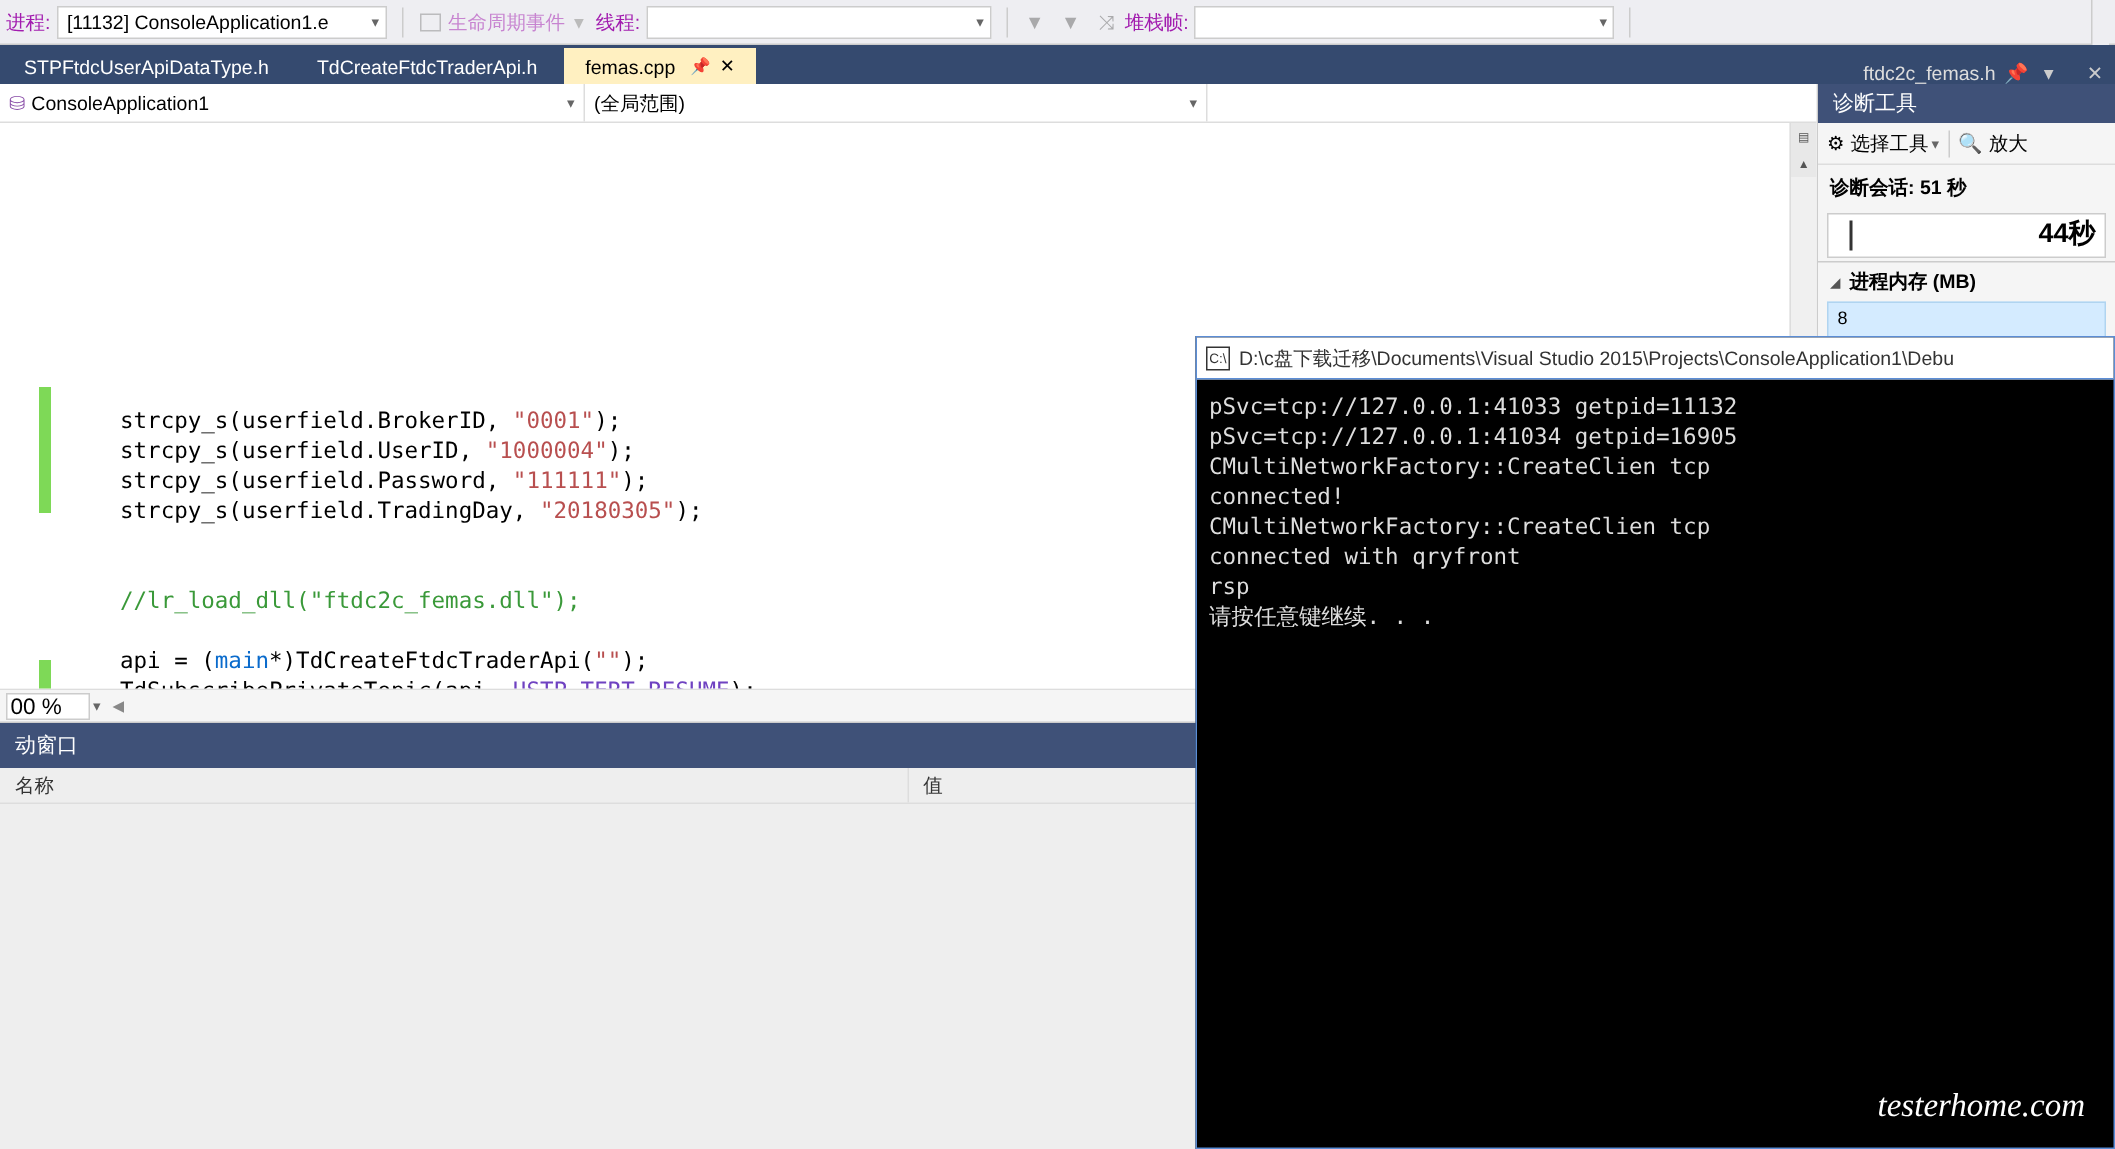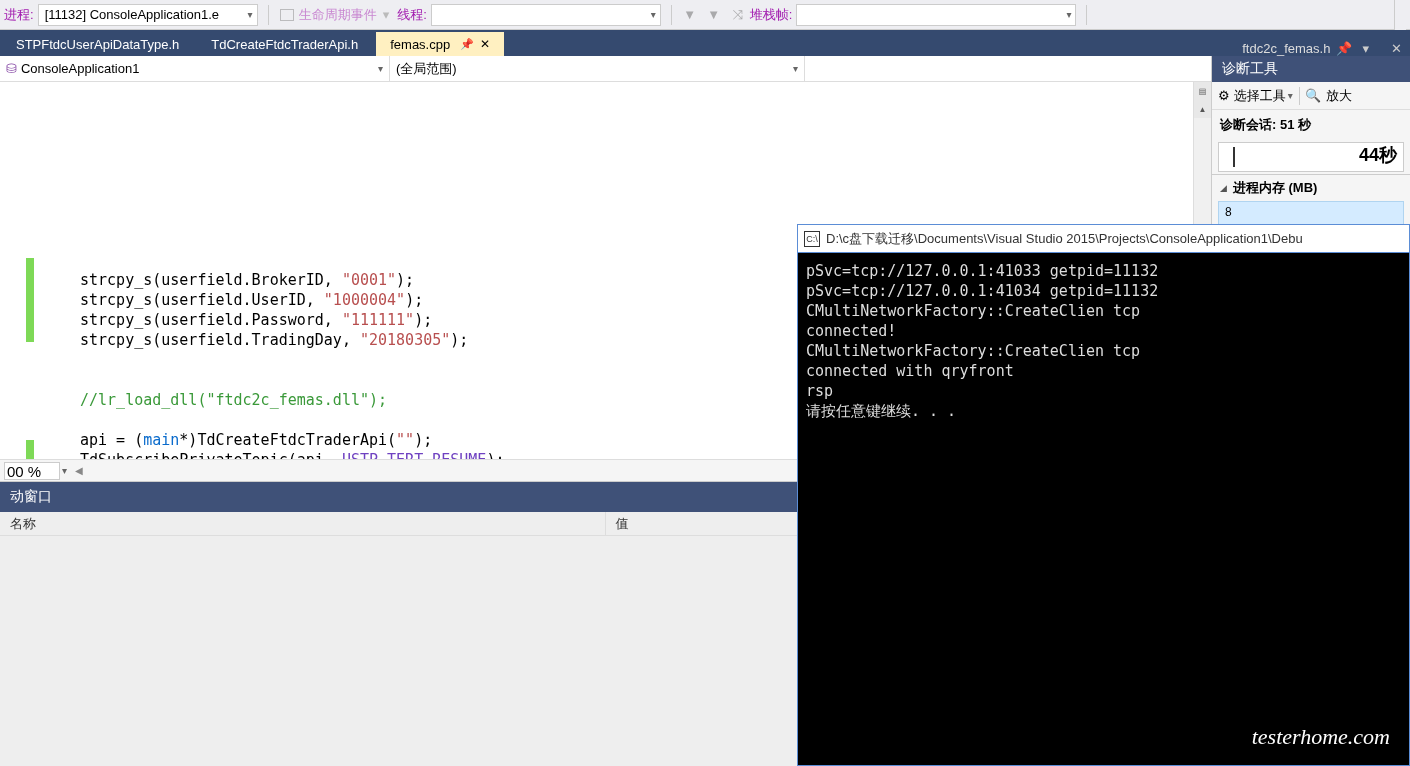--- a/index.html
+++ b/index.html
@@ -208,21 +208,21 @@
     </div>
   </div>
 </div>
 
 <div class="console-win">
   <div class="console-title">
     <span class="icn">C:\</span>
     <span>D:\c盘下载迁移\Documents\Visual Studio 2015\Projects\ConsoleApplication1\Debu</span>
   </div>
   <div class="console-body"><span>pSvc=tcp://127.0.0.1:41033 getpid=11132</span>
-<span>pSvc=tcp://127.0.0.1:41034 getpid=11132</span>
+<span>pSvc=tcp://127.0.0.1:41034 getpid=16905</span>
 <span>CMultiNetworkFactory::CreateClien tcp</span>
 <span>connected!</span>
 <span>CMultiNetworkFactory::CreateClien tcp</span>
 <span>connected with qryfront</span>
 <span>rsp</span>
 <span>请按任意键继续. . .</span>
 </div>
 </div>
 
 <div class="watermark">testerhome.com</div>

